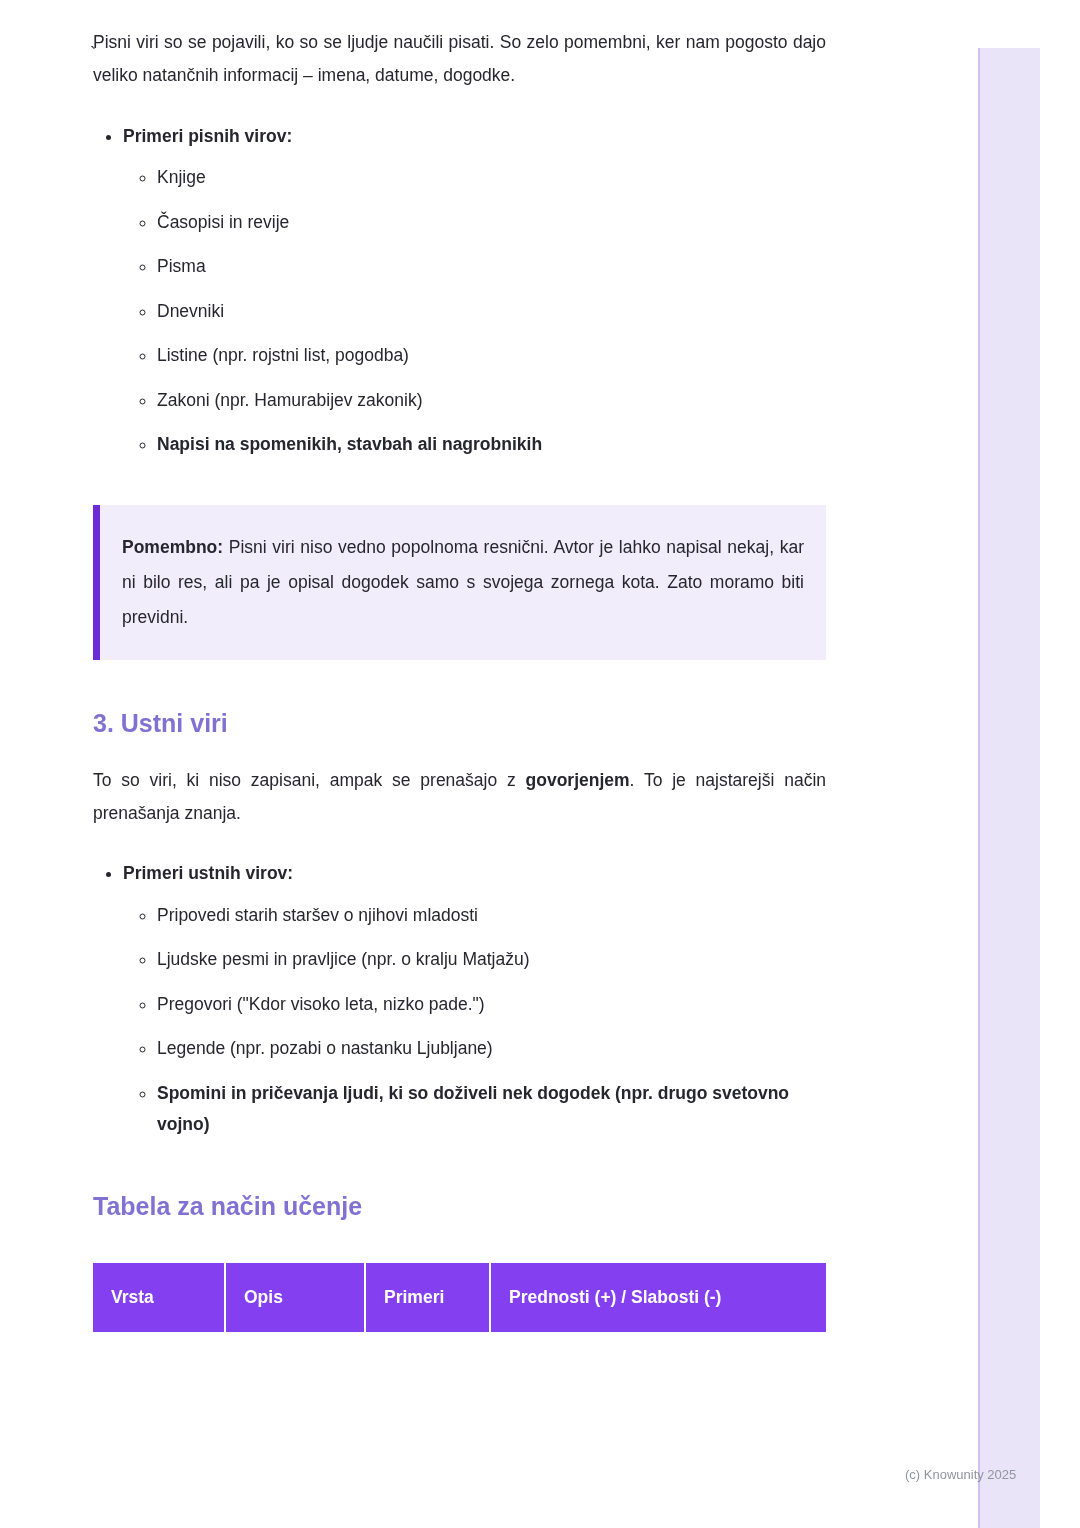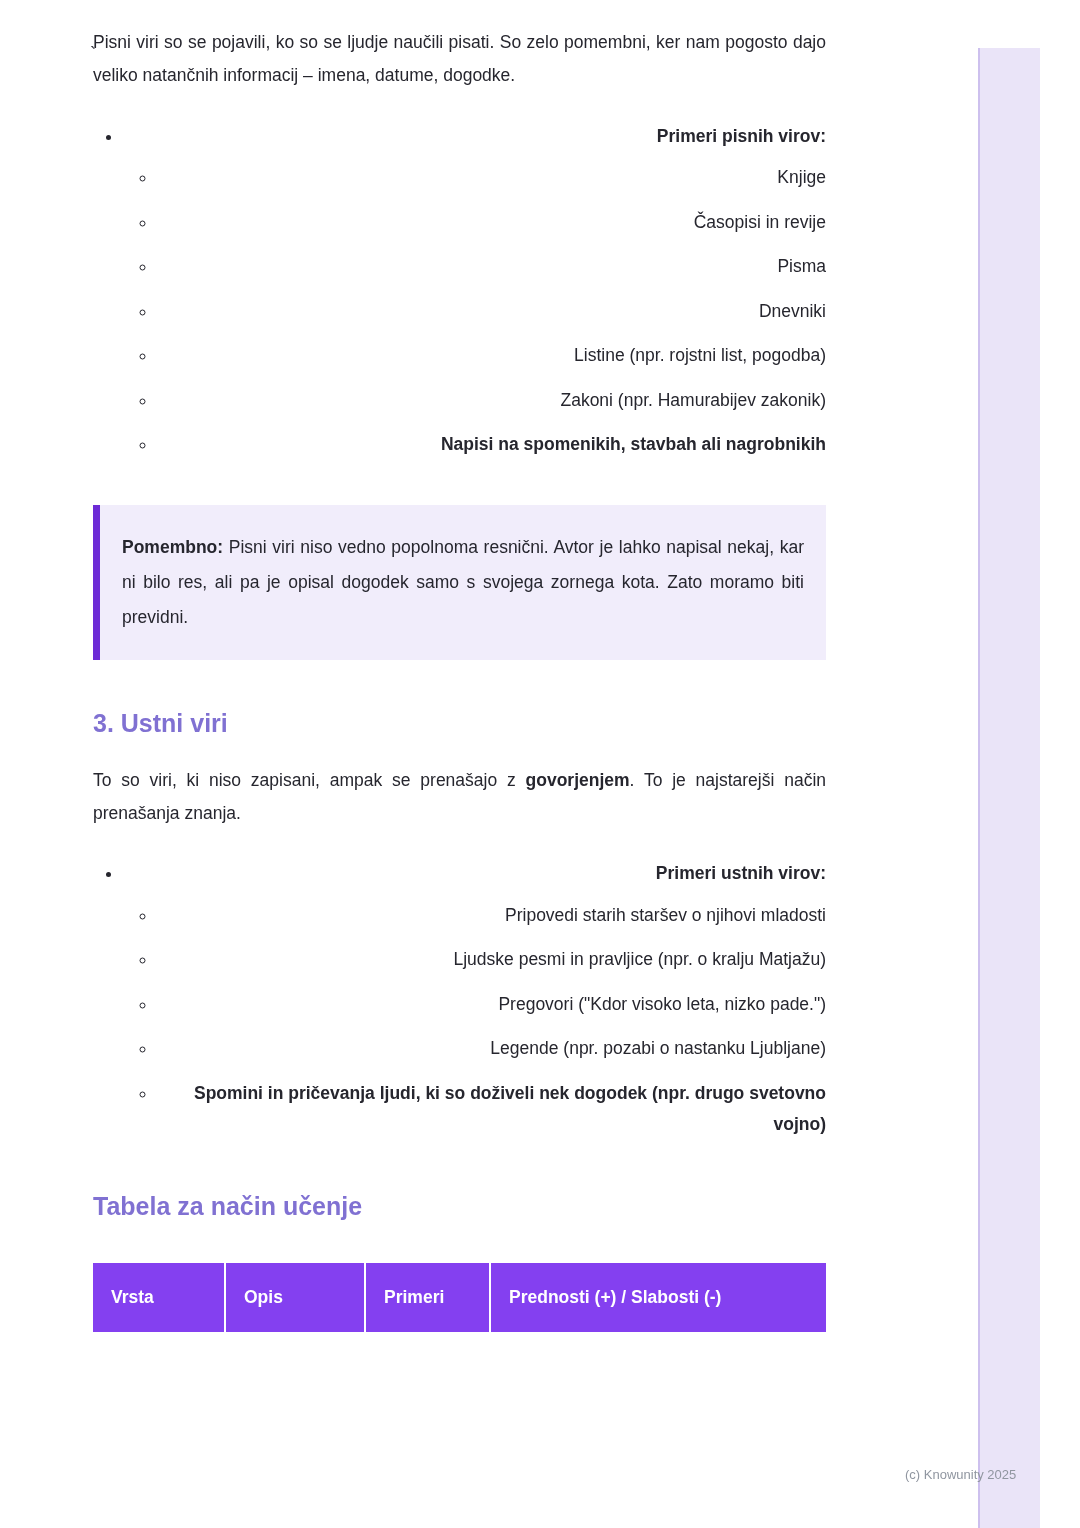--- a/index.html
+++ b/index.html
@@ -25,21 +25,20 @@
   }
   #h-pisni{margin-top:124px;}
   #h-ustni{margin-top:48px;}
   #h-tabela{margin-top:50px;}
   p.para{
     font-size:17.5px;line-height:1.9;margin:26px 0 0;text-align:justify;
   }
   ul.l1{
     margin:28px 0 0;padding-left:30px;font-size:17.5px;line-height:1.8;
     list-style:disc;
-    text-align:right;
   }
   ul.l1 > li > strong{font-weight:700;}
   ul.l2{
     list-style:circle;padding-left:34px;margin:10px 0 0;font-weight:400;
   }
   ul.l2 li{margin-bottom:13px;line-height:1.8;}
   ul.l2 li:last-child{margin-bottom:0;font-weight:bold;}
   .callout{
     margin-top:44px;
     background:var(--callout_bg);

